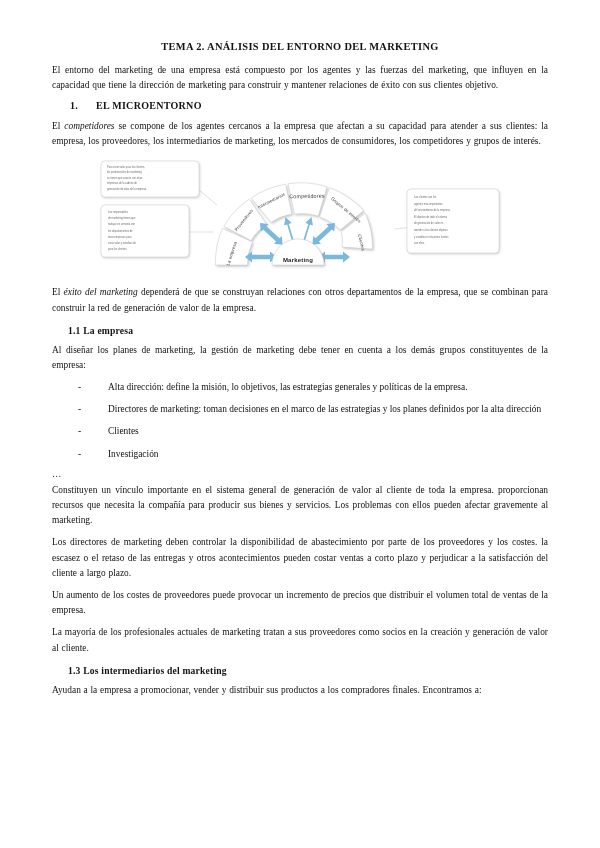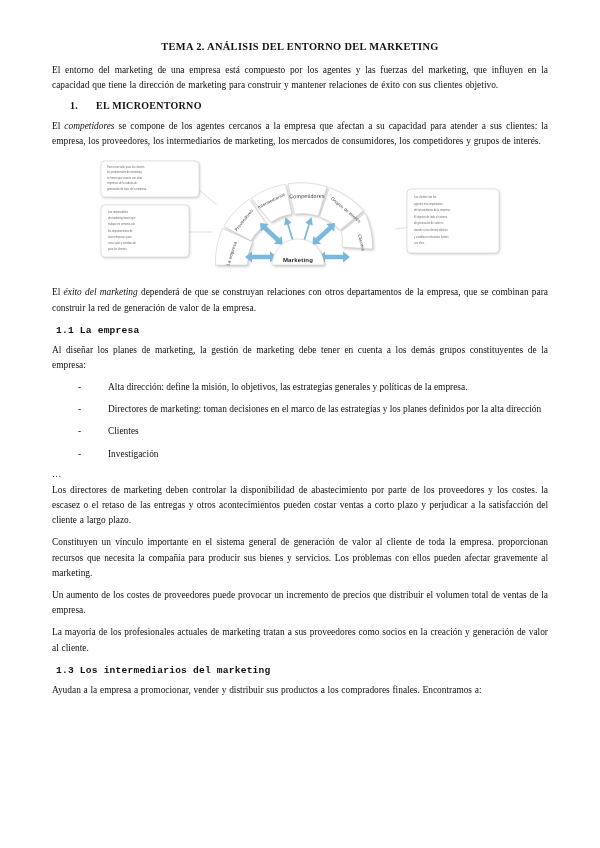--- a/index.html
+++ b/index.html
@@ -47,23 +47,22 @@
     letter-spacing: 0.3px;
   }
   .section-heading .numeral {
     width: 26px;
     margin-left: 18px;
     flex: none;
   }
   .sub-heading {
     font-weight: bold;
     font-size: 9.6px;
-    margin: 9px 0 7px 4px;
+    margin: 9px 0 7px 16px;
     letter-spacing: 0.2px;
-    font-family: Liberation Mono, monospace;
   }
   .ellipsis-line {
     font-size: 9.4px;
     margin: 2px 0 4px 0;
     letter-spacing: 1px;
   }
   ul.dash-list {
     list-style: none;
     margin: 2px 0 4px 0;
     padding: 0 0 0 26px;
@@ -236,22 +235,22 @@
   <ul class="dash-list">
     <li><span class="dash">-</span><span>Alta dirección: define la misión, lo objetivos, las estrategias generales y políticas de la empresa.</span></li>
     <li><span class="dash">-</span><span>Directores de marketing: toman decisiones en el marco de las estrategias y los planes definidos por la alta dirección</span></li>
     <li><span class="dash">-</span><span>Clientes</span></li>
     <li><span class="dash">-</span><span>Investigación</span></li>
   </ul>
 
   <div class="ellipsis-line">…</div>
 
 
+  <p class="body-text">Constituyen un vínculo importante en el sistema general de generación de valor al cliente de toda la empresa. proporcionan recursos que necesita la compañía para producir sus bienes y servicios. Los problemas con ellos pueden afectar gravemente al marketing.</p>
   <p class="body-text">Los directores de marketing deben controlar la disponibilidad de abastecimiento por parte de los proveedores y los costes. la escasez o el retaso de las entregas y otros acontecimientos pueden costar ventas a corto plazo y perjudicar a la satisfacción del cliente a largo plazo.</p>
-  <p class="body-text">Constituyen un vínculo importante en el sistema general de generación de valor al cliente de toda la empresa. proporcionan recursos que necesita la compañía para producir sus bienes y servicios. Los problemas con ellos pueden afectar gravemente al marketing.</p>
   <p class="body-text">Un aumento de los costes de proveedores puede provocar un incremento de precios que distribuir el volumen total de ventas de la empresa.</p>
   <p class="body-text">La mayoría de los profesionales actuales de marketing tratan a sus proveedores como socios en la creación y generación de valor al cliente.</p>
 
   <h2 class="sub-heading">1.3 Los intermediarios del marketing</h2>
 
   <p class="body-text">Ayudan a la empresa a promocionar, vender y distribuir sus productos a los compradores finales. Encontramos a:</p>
 
 </div>
 
 </body></html>

